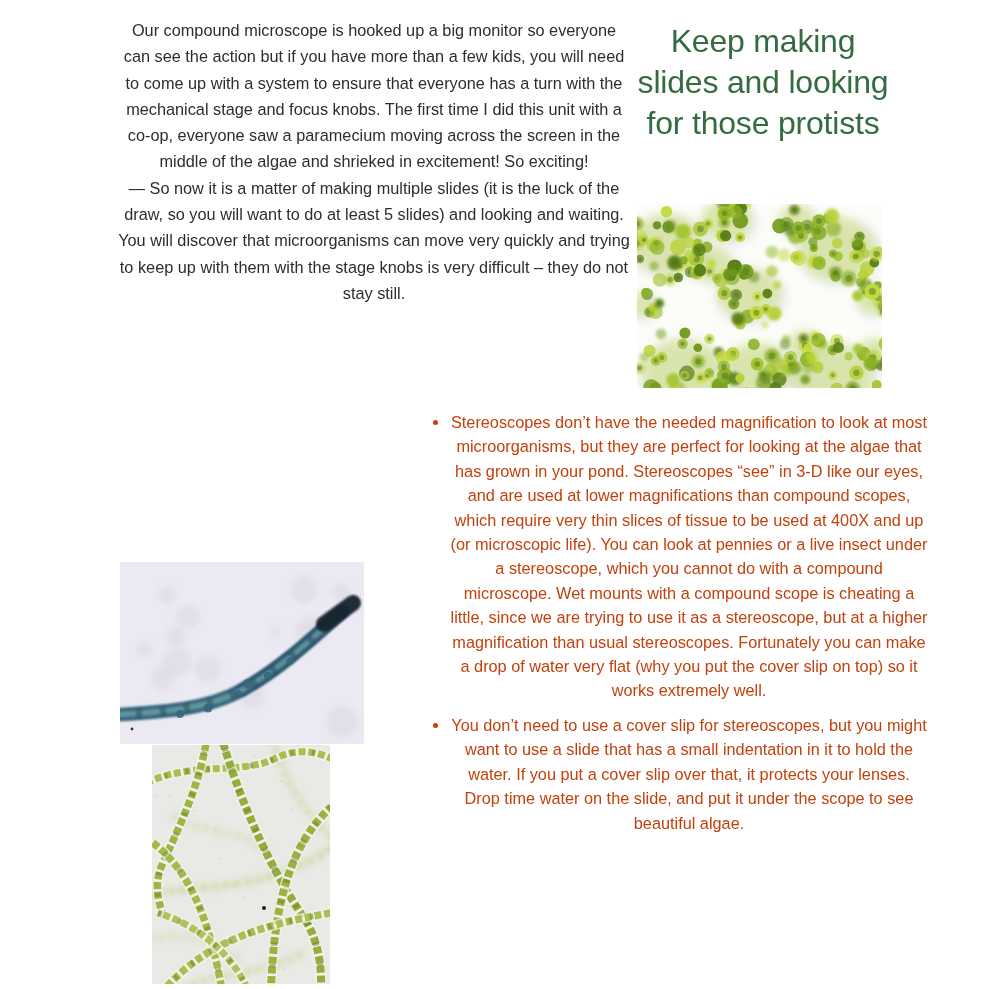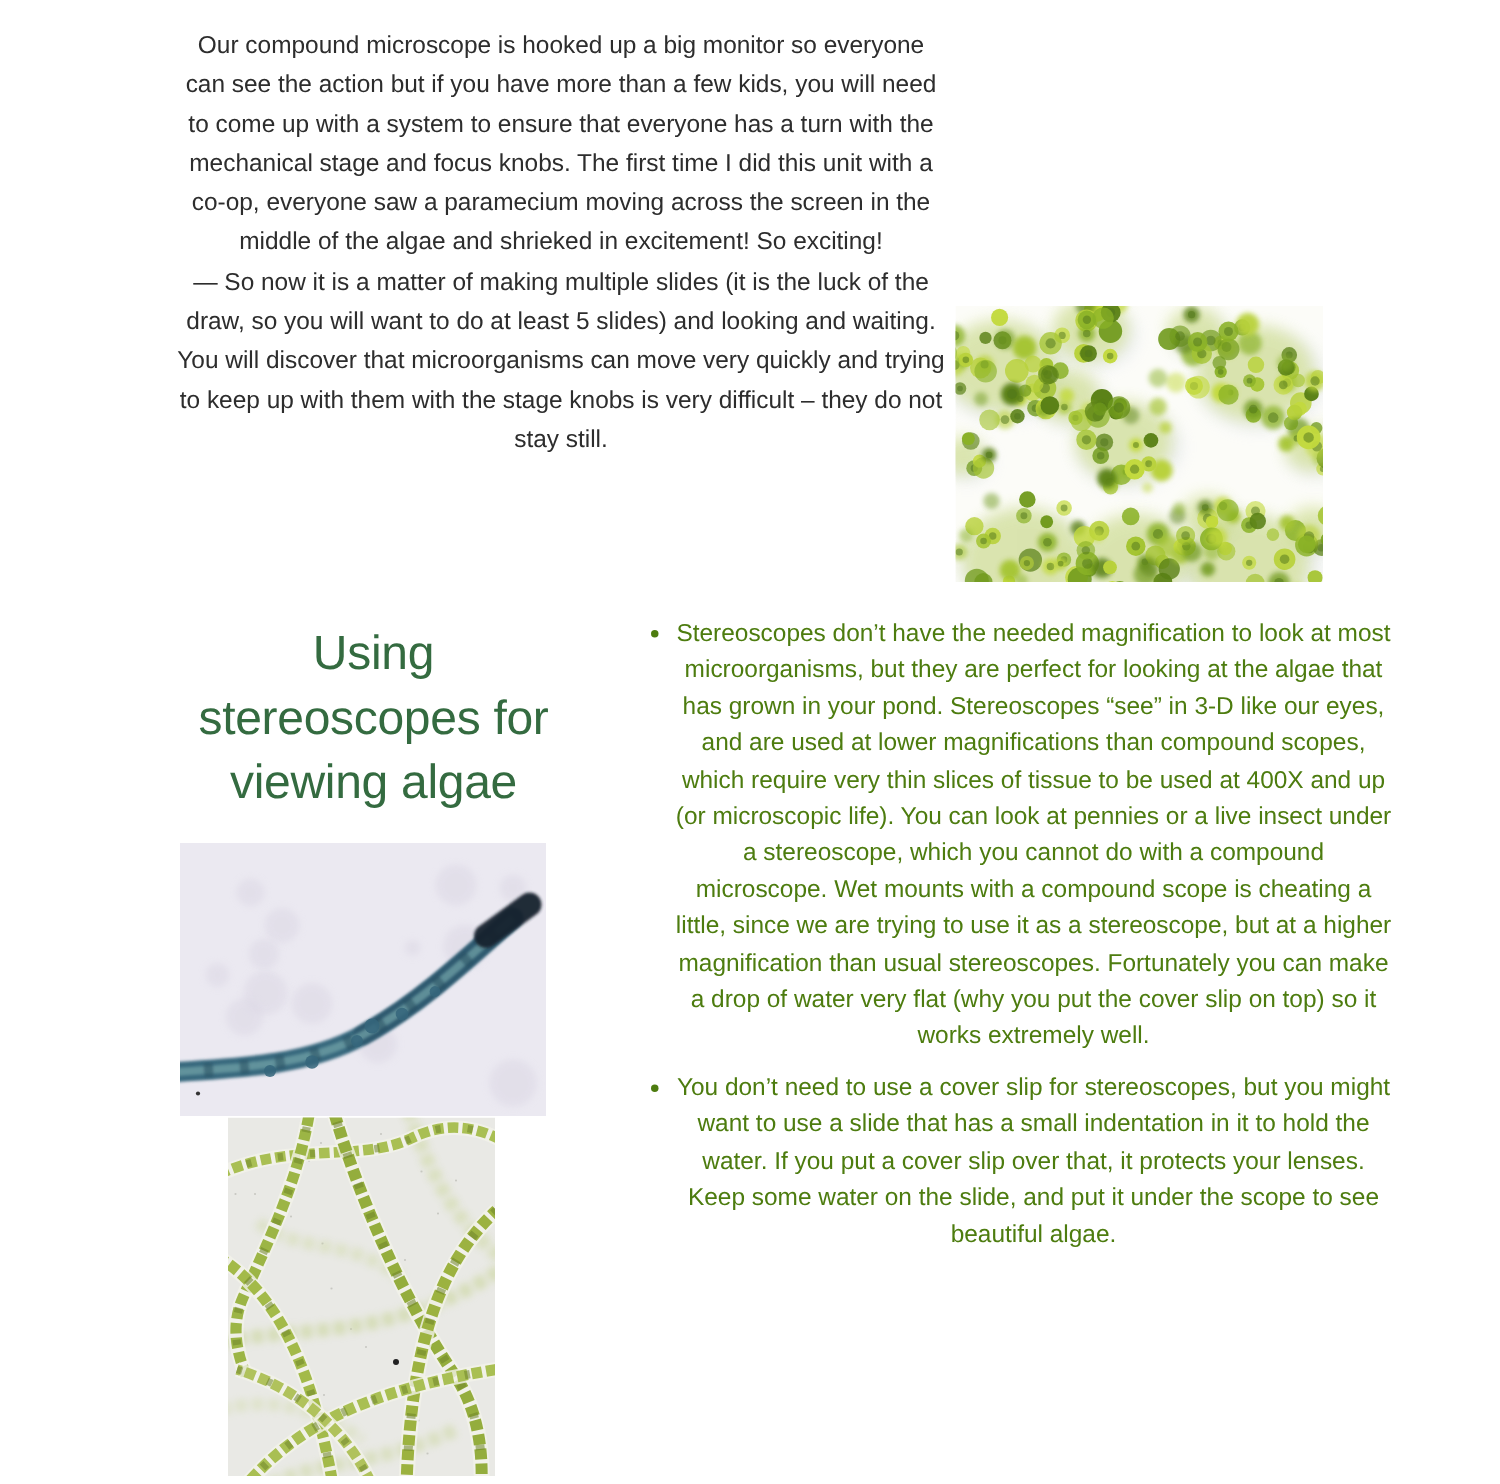--- a/index.html
+++ b/index.html
@@ -15,37 +15,38 @@
     color:#346b40;font-weight:400;margin:0;
     font-size:32px;line-height:41px;letter-spacing:-0.2px;
   }
   #headingTop{position:absolute;left:637px;top:21px;width:252px;}
   #headingBottom{position:absolute;left:118px;top:414px;width:262px;line-height:43px;}
   ul.bullets{
     position:absolute;left:424px;top:410px;width:478px;
     margin:0;padding:0 0 0 26px;
   }
   ul.bullets li{
-    font-size:16.3px;line-height:24.4px;color:#4d7c0f;margin:0 0 10px 0;
+    font-size:16.3px;line-height:24.4px;color:#c2410c;margin:0 0 10px 0;
   }
   svg.micro{position:absolute;display:block;}
   #imgA{left:637px;top:204px;}
   #imgB{left:120px;top:562px;}
   #imgC{left:152px;top:745px;}
 </style>
 </head>
 <body>
 
 <div class="page">
 
   <div class="intro">
     <p>Our compound microscope is hooked up a big monitor so everyone can see the action but if you have more than a few kids, you will need to come up with a system to ensure that everyone has a turn with the mechanical stage and focus knobs. The first time I did this unit with a co-op, everyone saw a paramecium moving across the screen in the middle of the algae and shrieked in excitement! So exciting!</p>
     <p>— So now it is a matter of making multiple slides (it is the luck of the draw, so you will want to do at least 5 slides) and looking and waiting. You will discover that microorganisms can move very quickly and trying to keep up with them with the stage knobs is very difficult – they do not stay still.</p>
   </div>
 
+  <h2 class="heading" id="headingTop">Keep making slides and looking for those protists</h2>
 
   <svg class="micro" id="imgA" width="245" height="184" viewBox="0 0 245 184">
       <defs>
         <filter id="ab0" x="-60%" y="-60%" width="220%" height="220%">
           <feGaussianBlur stdDeviation="0.45"></feGaussianBlur>
         </filter>
         <filter id="ab2" x="-60%" y="-60%" width="220%" height="220%">
           <feGaussianBlur stdDeviation="1.8"></feGaussianBlur>
         </filter>
         <filter id="ab5" x="-60%" y="-60%" width="220%" height="220%">
@@ -427,21 +428,20 @@
       <circle cx="117" cy="73" r="5.6" fill="#5a8119" opacity="0.5" filter="url(#ab2)"></circle>
       <circle cx="7" cy="153" r="4.6" fill="#8ab227" opacity="0.5" filter="url(#ab2)"></circle>
       <circle cx="148" cy="140" r="5.4" fill="#5a8119" opacity="0.5" filter="url(#ab2)"></circle>
       <circle cx="17" cy="62" r="4.6" fill="#6f9a1e" opacity="0.5" filter="url(#ab2)"></circle>
       <circle cx="129" cy="174" r="6.4" fill="#5a8119" opacity="0.5" filter="url(#ab2)"></circle>
       <circle cx="149" cy="135" r="4.2" fill="#8ab227" opacity="0.5" filter="url(#ab2)"></circle>
       <circle cx="243" cy="102" r="5.0" fill="#a5c531" opacity="0.5" filter="url(#ab2)"></circle>
       <circle cx="24" cy="130" r="5.4" fill="#6f9a1e" opacity="0.5" filter="url(#ab2)"></circle>
     </svg>
 
-  <h2 class="heading" id="headingBottom">Using stereoscopes for viewing algae</h2>
 
   <svg class="micro" id="imgB" width="244" height="182" viewBox="0 0 244 182">
       <defs>
         <filter id="bb1" x="-60%" y="-60%" width="220%" height="220%">
           <feGaussianBlur stdDeviation="1.1"></feGaussianBlur>
         </filter>
         <filter id="bb2" x="-60%" y="-60%" width="220%" height="220%">
           <feGaussianBlur stdDeviation="2.5"></feGaussianBlur>
         </filter>
         <filter id="bb0" x="-60%" y="-60%" width="220%" height="220%">
@@ -534,16 +534,16 @@
       <path d="M 12 245 C 46 206 92 182 179 168" fill="none" stroke="#a9bf52" stroke-width="7.5" stroke-dasharray="7 2.8" stroke-dashoffset="15" filter="url(#cb0)"></path>
       <path d="M 12 245 C 46 206 92 182 179 168" fill="none" stroke="#6f8629" stroke-width="5.5" stroke-dasharray="3.5 18" stroke-dashoffset="27" opacity="0.55" filter="url(#cb0)"></path>
       <path d="M 96 245 C 82 214 52 182 6 168" fill="none" stroke="#f3f3ea" stroke-width="9.6" opacity="0.8" filter="url(#cb0)"></path>
       <path d="M 96 245 C 82 214 52 182 6 168" fill="none" stroke="#b0c25c" stroke-width="7" stroke-dasharray="7 2.8" stroke-dashoffset="18" filter="url(#cb0)"></path>
       <path d="M 96 245 C 82 214 52 182 6 168" fill="none" stroke="#6f8629" stroke-width="5" stroke-dasharray="3.5 18" stroke-dashoffset="32" opacity="0.55" filter="url(#cb0)"></path>
       <circle cx="112" cy="163" r="2" fill="#222222"></circle>
     </svg>
 
   <ul class="bullets">
     <li>Stereoscopes don’t have the needed magnification to look at most microorganisms, but they are perfect for looking at the algae that has grown in your pond. Stereoscopes “see” in 3-D like our eyes, and are used at lower magnifications than compound scopes, which require very thin slices of tissue to be used at 400X and up (or microscopic life). You can look at pennies or a live insect under a stereoscope, which you cannot do with a compound microscope. Wet mounts with a compound scope is cheating a little, since we are trying to use it as a stereoscope, but at a higher magnification than usual stereoscopes. Fortunately you can make a drop of water very flat (why you put the cover slip on top) so it works extremely well.</li>
-    <li>You don’t need to use a cover slip for stereoscopes, but you might want to use a slide that has a small indentation in it to hold the water. If you put a cover slip over that, it protects your lenses. Keep some water on the slide, and put it under the scope to see beautiful algae.</li>
+    <li>You don’t need to use a cover slip for stereoscopes, but you might want to use a slide that has a small indentation in it to hold the water. If you put a cover slip over that, it protects your lenses. Drop time water on the slide, and put it under the scope to see beautiful algae.</li>
   </ul>
 
 </div>
 
 </body></html>

